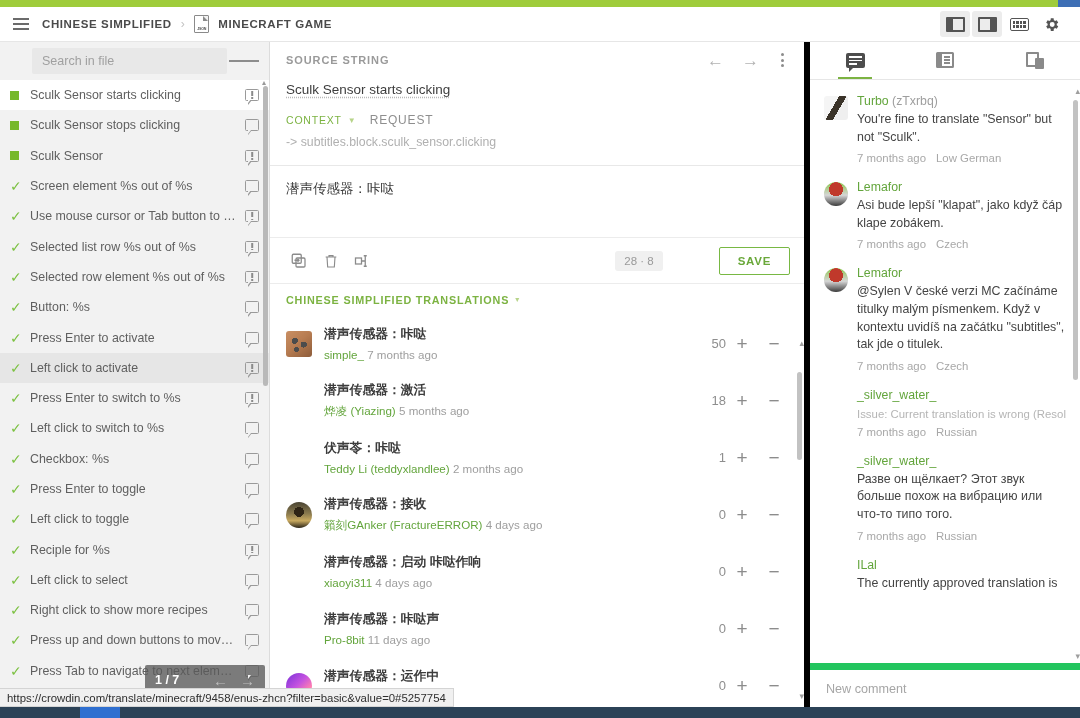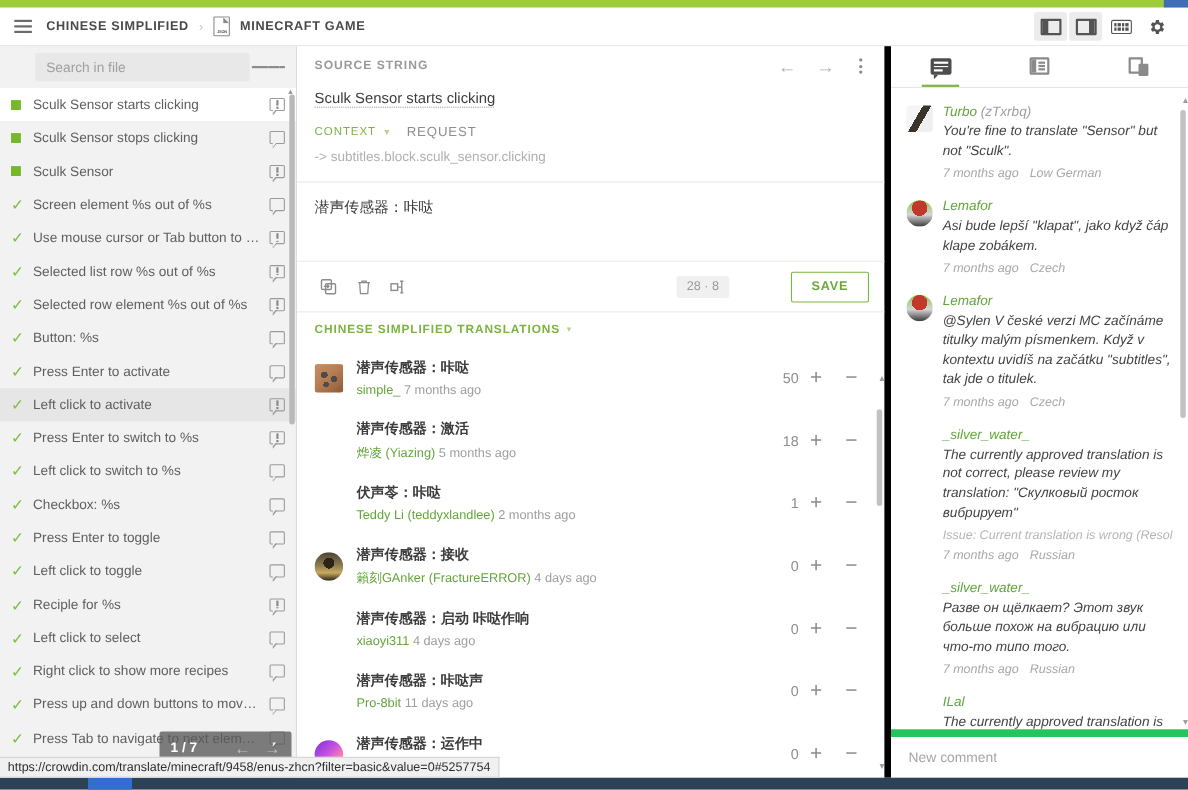--- a/index.html
+++ b/index.html
@@ -229,21 +229,21 @@
   .ic-scr .front { position:absolute; right:0; bottom:0; width:9px; height:11px; background:#8a8a8a; border-radius:1px; }
 
   .cm-list { flex: 1; overflow: hidden; position: relative; padding-top: 8px; }
   .cm-item { padding: 6px 14px 10px 14px; display: flex; gap: 9px; }
   .cm-avatar { width: 24px; height: 24px; border-radius: 50%; flex: 0 0 24px; margin-top: 2px; }
   .cm-avatar.hidden { visibility: hidden; }
   .av-cow { background: linear-gradient(120deg,#f5f5f5 0 40%, #3a3329 40% 60%, #efefef 60%);
             border-radius: 3px; }
   .av-pig { background: radial-gradient(circle at 50% 30%, #c0392b 0 7px, transparent 7px),
             linear-gradient(180deg,#8bc34a 0%, #d6d6d6 55%, #3b3b3b 100%); }
-  .cm-body { flex: 1; min-width: 0; font-style: italic; }
+  .cm-body { flex: 1; min-width: 0; }
   .cm-author { font-size: 12.3px; color: #63a53c; margin-bottom: 3px; }
   .cm-author .uid { color: #9e9e9e; }
   .cm-text { font-size: 12.4px; color: #444; line-height: 1.42; }
   .cm-issue { font-size: 11.4px; color: #b5b5b5; margin-top: 6px; white-space: nowrap; overflow: hidden; }
   .cm-foot { font-size: 11.4px; color: #a8a8a8; margin-top: 6px; display: flex; gap: 10px; }
   .cm-clip { max-height: 18px; overflow: hidden; }
 
   .r-scroll { position:absolute; right: 2px; top: 58px; width: 5px; height: 280px;
               background: #c2c2c2; border-radius: 3px; }
   .rs-up { position:absolute; right:0px; top: 44px; color:#9e9e9e; font-size:9px; }
@@ -731,21 +731,20 @@
             <div class="cm-foot">
               <span>7 months ago</span>
               <span>Czech</span>
             </div>
           </div>
         </div>
         <div class="cm-item">
           <span class="cm-avatar hidden"></span>
           <div class="cm-body">
             <div class="cm-author"><span>_silver_water_</span></div>
-            <div class="cm-text">The currently approved translation is not correct, please review my translation: "Скулковый росток вибрирует"</div>
             <div class="cm-issue">Issue: Current translation is wrong (Resolved)</div>
             <div class="cm-foot">
               <span>7 months ago</span>
               <span>Russian</span>
             </div>
           </div>
         </div>
         <div class="cm-item">
           <span class="cm-avatar hidden"></span>
           <div class="cm-body">

